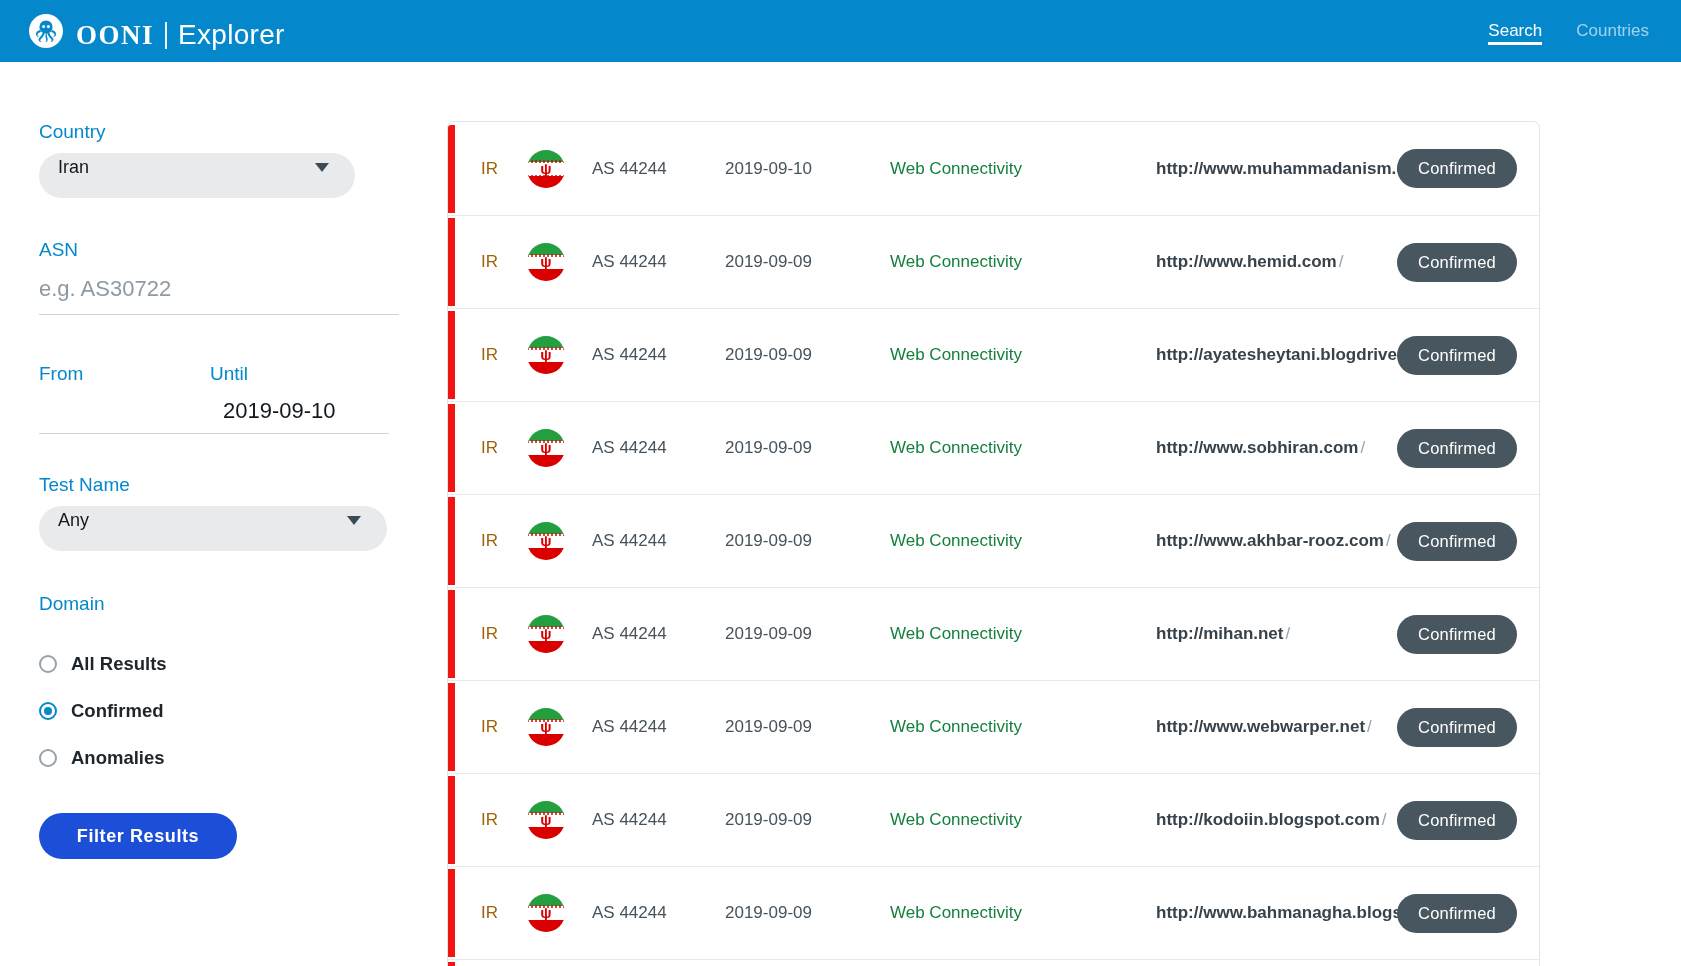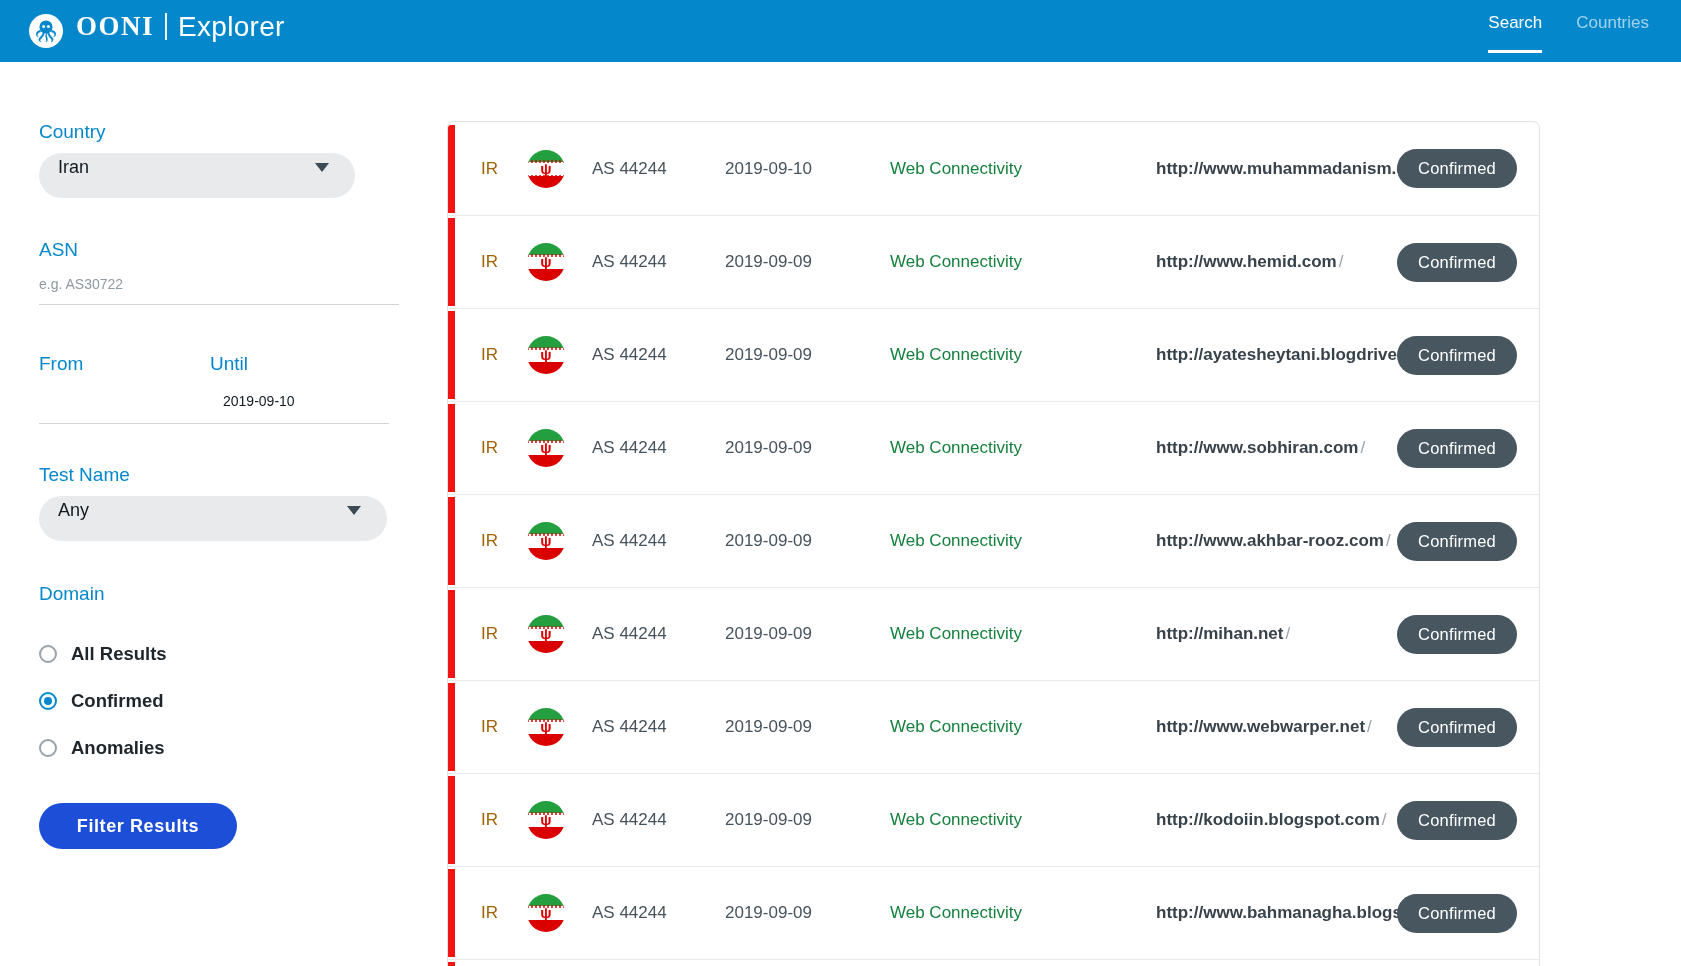--- a/index.html
+++ b/index.html
@@ -5,52 +5,52 @@
   * { margin:0; padding:0; box-sizing:border-box; }
   html,body { background:#fff; }
   body { font-family:"Liberation Sans","DejaVu Sans",sans-serif; }
   .screen { position:relative; width:1681px; height:966px; background:#fff; overflow:hidden; }
 
   
   .app-header {
     height:62px; background:#0588CB; display:flex; align-items:center;
     justify-content:space-between; padding:0 32px 0 28px; color:#fff;
   }
-  .brand { display:flex; align-items:flex-start; cursor:pointer; }
+  .brand { display:flex; align-items:flex-end; cursor:pointer; }
   .logo { width:36px; height:36px; display:block; margin-right:12px; }
   .brand-name {
     font-family:"Liberation Serif","DejaVu Serif",serif; font-weight:700;
     font-size:27px; letter-spacing:1.5px; line-height:1;
   }
   .brand-divider { width:2px; height:27px; background:rgba(255,255,255,.95); margin:0 11px; }
   .brand-product { font-size:28px; font-weight:400; letter-spacing:.3px; line-height:1; }
   .header-nav { display:flex; align-items:center; gap:34px; margin-top:4px; }
   .nav-link { font-size:17px; color:rgba(255,255,255,.62); text-decoration:none; cursor:pointer;
-    padding-bottom:17px; border-bottom:3px solid transparent; }
+    padding-bottom:1px; border-bottom:3px solid transparent; }
   .nav-link.active { color:#fff; border-bottom-color:#fff; }
 
   
   .main { display:flex; align-items:flex-start; padding:59px 0 0 39px; }
 
   
   .sidebar { width:358px; flex:none; }
   .field-label { font-size:19px; color:#0588CB; font-weight:400; }
   .select-pill {
     margin-top:10px; height:45px; background:#E8EAEC; border-radius:23px;
     display:flex; align-items:center; justify-content:space-between;
     padding:0 26px 16px 19px; cursor:pointer;
   }
   .select-pill .value { font-size:18px; color:#121A20; }
   .caret { width:0; height:0; border-left:7px solid transparent; border-right:7px solid transparent;
     border-top:9px solid #3C4A54; }
   .pill-country { width:316px; }
   .pill-test { width:348px; }
   .text-field {
     display:block; width:360px; border:none; border-bottom:1px solid #CFD4D8;
-    background:transparent; font-size:14px; color:#121A20; padding:6px 0 12px 0;
+    background:transparent; font-size:22px; color:#121A20; padding:6px 0 12px 0;
     outline:none; font-family:inherit;
   }
   .text-field::placeholder { color:#8E99A1; opacity:1; }
   .sec-country { margin-bottom:41px; }
   .sec-asn { margin-bottom:38px; }
   .sec-asn .text-field { margin-top:9px; }
   .sec-dates { display:flex; margin-bottom:40px;margin-top:48px; }
   .date-col-from { width:171px; }
   .date-col-until { width:179px; }
   .sec-dates .text-field { width:100%; margin-top:9px; height:40px; padding-left:13px; }

